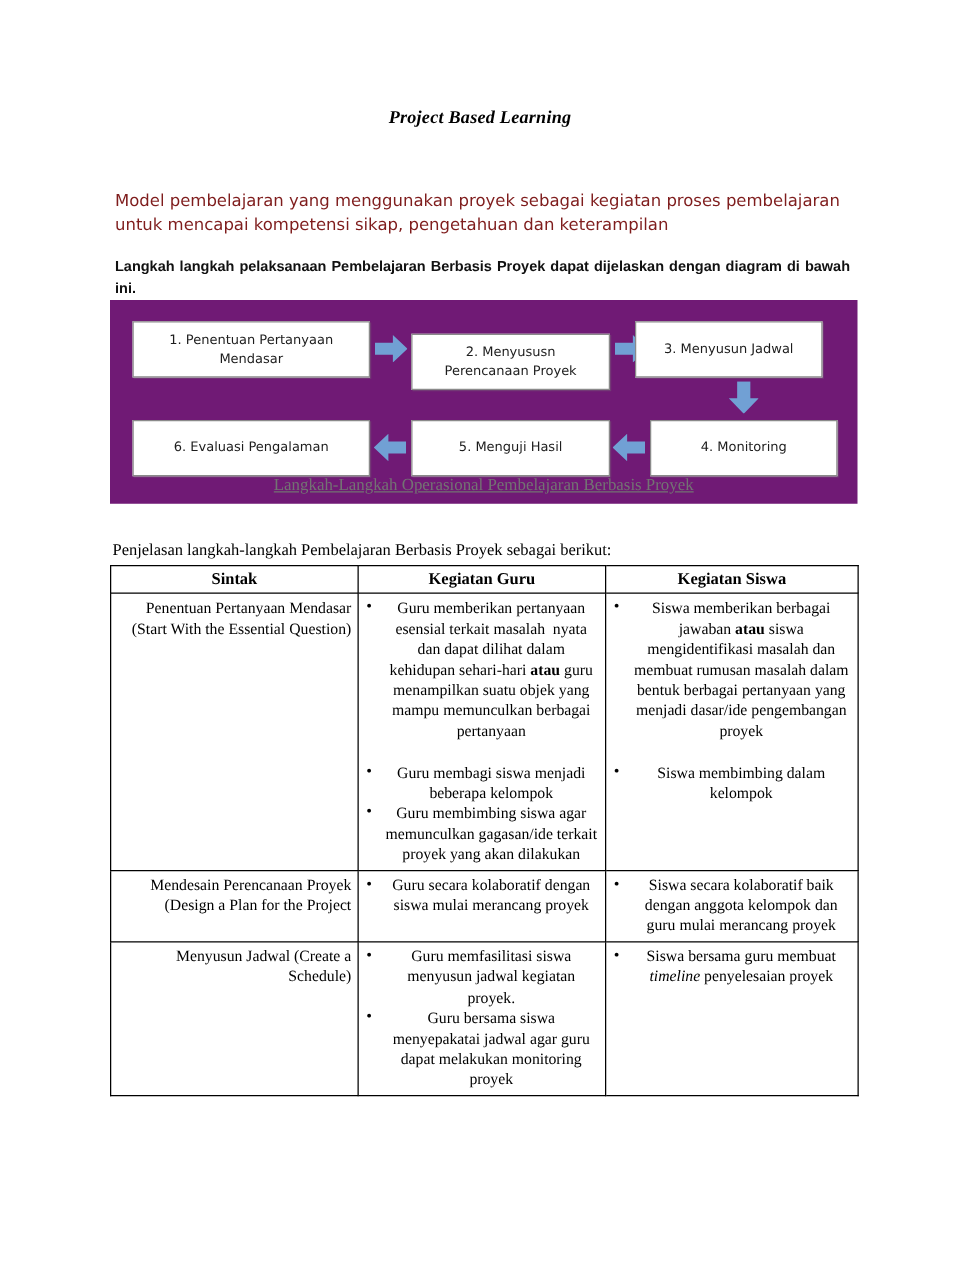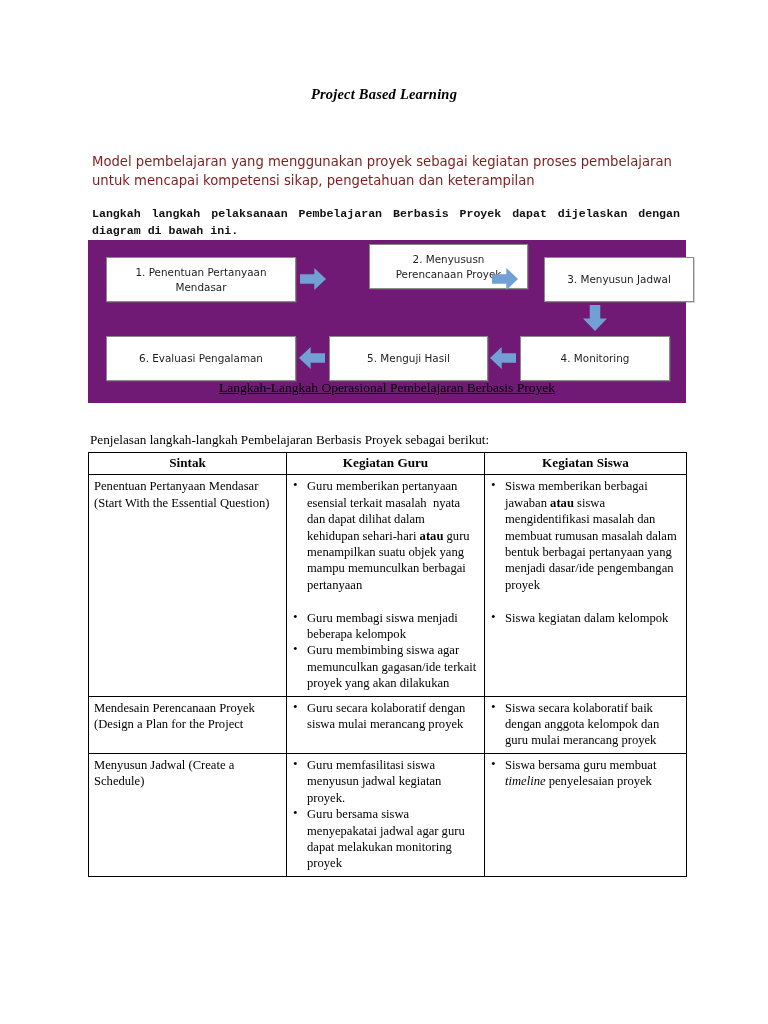--- a/index.html
+++ b/index.html
@@ -50,21 +50,21 @@
     line-height: 19px;
     color: #7f1d1d;
   }
 
   
   .bold-note {
     position: absolute;
     left: 92px;
     top: 205px;
     width: 588px;
-    font-family: Liberation Mono, monospace;
+    font-family: Liberation Sans, sans-serif;
     font-weight: bold;
     font-size: 11.6px;
     line-height: 17px;
     text-align: justify;
     color: #111111;
   }
 
   
   .diagram-panel {
     position: absolute;
@@ -125,21 +125,21 @@
     left: 88px;
     top: 380px;
     width: 598px;
     text-align: center;
     font-family: "Liberation Serif", "DejaVu Serif", serif;
     font-size: 13.5px;
     color: #2b3fb0;
   }
   .diagram-caption .lnk {
     text-decoration: underline;
-    color: #000000;
+    color: #737373;
   }
 
   
   .table-intro {
     position: absolute;
     left: 90px;
     top: 432px;
     width: 600px;
     font-family: "Liberation Serif", "DejaVu Serif", serif;
     font-size: 13.2px;
@@ -177,32 +177,33 @@
 
   ul.blist {
     list-style: none;
     margin: 0;
     padding: 0;
   }
   ul.blist > li {
     position: relative;
     padding-left: 15px;
     margin: 0 0 0 0;
+    text-align: center;
   }
   ul.blist > li::before {
     content: "\2022";
     position: absolute;
     left: 1px;
     top: -1px;
     font-size: 13px;
     line-height: 16.4px;
   }
   ul.blist > li + li { margin-top: 0px; }
   .gap-top { margin-top: 16.4px !important; }
-  .plain-cell { padding-left: 5px; }
+  .plain-cell { padding-left: 5px; text-align: right; }
   b.bd { font-weight: bold; }
   i.it { font-style: italic; }
 </style>
 </head>
 <body>
 
 <div class="page">
 
   <div class="doc-title">Project Based Learning</div>
 
@@ -215,30 +216,30 @@
 
       <div class="dbox" style="left:18px; top:17px; width:190px; height:45px;">
         <span>
           <span>1.  Penentuan Pertanyaan</span>
           <span>Mendasar</span>
         </span>
       </div>
 
       <div class="arrow-r" style="left:212px; top:28px;"></div>
 
-      <div class="dbox" style="left:241px; top:4px; width:159px; height:45px;margin-left:40px;">
+      <div class="dbox" style="left:241px; top:27px; width:159px; height:45px;">
         <span>
           <span>2. Menyususn</span>
           <span>Perencanaan Proyek</span>
         </span>
       </div>
 
       <div class="arrow-r" style="left:404px; top:28px;"></div>
 
-      <div class="dbox" style="left:456px; top:17px; width:150px; height:45px;">
+      <div class="dbox" style="left:420px; top:17px; width:150px; height:45px;">
         <span>
           <span>3. Menyusun Jadwal</span>
         </span>
       </div>
 
       <div class="arrow-d" style="left:495px; top:65px;"></div>
 
       <div class="dbox" style="left:432px; top:96px; width:150px; height:45px;">
         <span>
           <span>4. Monitoring</span>
@@ -295,21 +296,21 @@
             <ul class="blist gap-top">
               <li>Guru membagi siswa menjadi beberapa kelompok</li>
               <li>Guru membimbing siswa agar memunculkan gagasan/ide terkait proyek yang akan dilakukan</li>
             </ul>
           </td>
           <td>
             <ul class="blist">
               <li>Siswa memberikan berbagai jawaban <b class="bd">atau</b> siswa mengidentifikasi masalah dan membuat rumusan masalah dalam bentuk berbagai pertanyaan yang menjadi dasar/ide pengembangan proyek</li>
             </ul>
             <ul class="blist gap-top">
-              <li>Siswa kegiatan dalam kelompok</li>
+              <li>Siswa membimbing dalam kelompok</li>
             </ul>
           </td>
         </tr>
 
         <tr>
           <td class="plain-cell">Mendesain Perencanaan Proyek (Design a Plan for the Project</td>
           <td>
             <ul class="blist">
               <li>Guru secara kolaboratif dengan siswa mulai merancang proyek</li>
             </ul>

